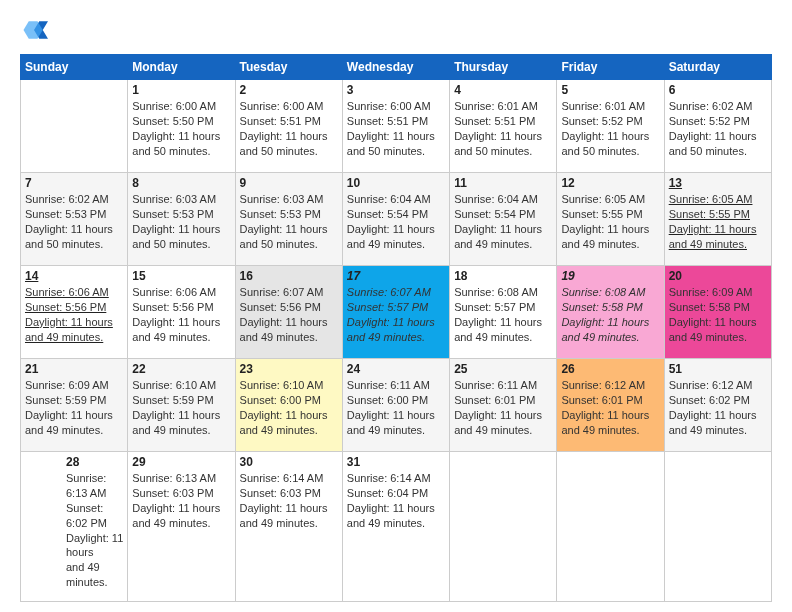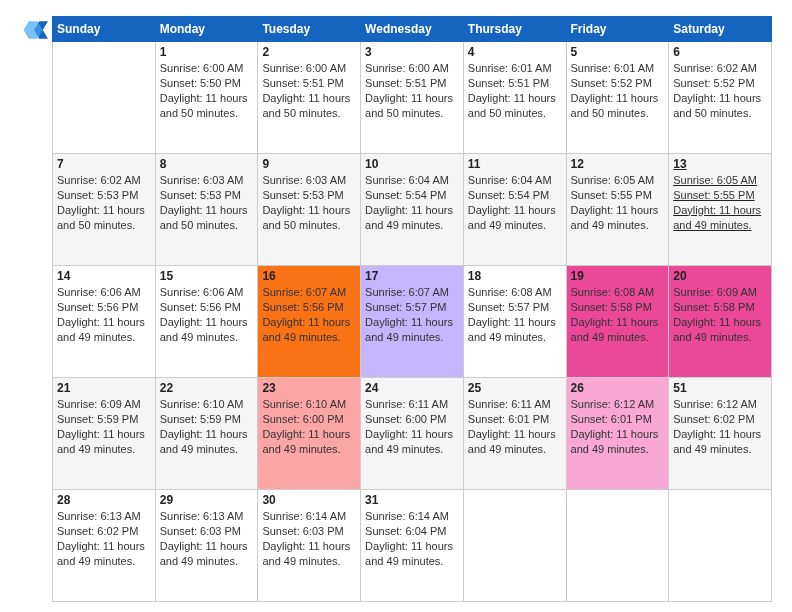--- a/index.html
+++ b/index.html
@@ -8,21 +8,21 @@
       height: 612px;
       font-family: Arial, sans-serif;
       background: #fff;
       overflow: hidden;
     }
     .page {
       width: 792px;
       height: 612px;
       padding: 16px 20px 10px 20px;
       display: flex;
-      flex-direction: row;
+      flex-direction: column;
     }
     .header {
       display: flex;
       justify-content: space-between;
       align-items: flex-start;
       margin-bottom: 10px;
     }
     .logo {
       display: flex;
       align-items: center;
@@ -213,56 +213,56 @@
           </td>
           <td style="background: rgb(245, 245, 245); text-decoration: underline;">
             <div class="day-num">13</div>
             <div class="day-info" style="white-space: pre-line;">Sunrise: 6:05 AM
 Sunset: 5:55 PM
 Daylight: 11 hours
 and 49 minutes.</div>
           </td>
         </tr>
         <tr style="background: rgb(255, 255, 255);">
-          <td style="background: rgb(255, 255, 255);">
+          <td style="background: rgb(255, 255, 255); text-decoration: underline;">
             <div class="day-num">14</div>
             <div class="day-info" style="white-space: pre-line;">Sunrise: 6:06 AM
 Sunset: 5:56 PM
 Daylight: 11 hours
 and 49 minutes.</div>
           </td>
           <td style="background: rgb(255, 255, 255);">
             <div class="day-num">15</div>
             <div class="day-info" style="white-space: pre-line;">Sunrise: 6:06 AM
 Sunset: 5:56 PM
 Daylight: 11 hours
 and 49 minutes.</div>
           </td>
-          <td style="background: #f97316;">
+          <td style="background: #e5e5e5;">
             <div class="day-num">16</div>
             <div class="day-info" style="white-space: pre-line;">Sunrise: 6:07 AM
 Sunset: 5:56 PM
 Daylight: 11 hours
 and 49 minutes.</div>
           </td>
-          <td style="background: #c4b5fd;">
+          <td style="background: #0ea5e9; font-style: italic;">
             <div class="day-num">17</div>
             <div class="day-info" style="white-space: pre-line;">Sunrise: 6:07 AM
 Sunset: 5:57 PM
 Daylight: 11 hours
 and 49 minutes.</div>
           </td>
           <td style="background: rgb(255, 255, 255);">
             <div class="day-num">18</div>
             <div class="day-info" style="white-space: pre-line;">Sunrise: 6:08 AM
 Sunset: 5:57 PM
 Daylight: 11 hours
 and 49 minutes.</div>
           </td>
-          <td style="background: #ec4899;">
+          <td style="background: #f9a8d4; font-style: italic;">
             <div class="day-num">19</div>
             <div class="day-info" style="white-space: pre-line;">Sunrise: 6:08 AM
 Sunset: 5:58 PM
 Daylight: 11 hours
 and 49 minutes.</div>
           </td>
           <td style="background: #ec4899;">
             <div class="day-num">20</div>
             <div class="day-info" style="white-space: pre-line;">Sunrise: 6:09 AM
 Sunset: 5:58 PM
@@ -278,58 +278,58 @@
 Daylight: 11 hours
 and 49 minutes.</div>
           </td>
           <td style="background: rgb(245, 245, 245);">
             <div class="day-num">22</div>
             <div class="day-info" style="white-space: pre-line;">Sunrise: 6:10 AM
 Sunset: 5:59 PM
 Daylight: 11 hours
 and 49 minutes.</div>
           </td>
-          <td style="background: #fca5a5;">
+          <td style="background: #fef9c3;">
             <div class="day-num">23</div>
             <div class="day-info" style="white-space: pre-line;">Sunrise: 6:10 AM
 Sunset: 6:00 PM
 Daylight: 11 hours
 and 49 minutes.</div>
           </td>
           <td style="background: rgb(245, 245, 245); margin-left: 8px;">
             <div class="day-num">24</div>
             <div class="day-info" style="white-space: pre-line;">Sunrise: 6:11 AM
 Sunset: 6:00 PM
 Daylight: 11 hours
 and 49 minutes.</div>
           </td>
           <td style="background: rgb(245, 245, 245);">
             <div class="day-num">25</div>
             <div class="day-info" style="white-space: pre-line;">Sunrise: 6:11 AM
 Sunset: 6:01 PM
 Daylight: 11 hours
 and 49 minutes.</div>
           </td>
-          <td style="background: #f9a8d4;">
+          <td style="background: #fdba74;">
             <div class="day-num">26</div>
             <div class="day-info" style="white-space: pre-line;">Sunrise: 6:12 AM
 Sunset: 6:01 PM
 Daylight: 11 hours
 and 49 minutes.</div>
           </td>
           <td style="background: rgb(245, 245, 245);">
             <div class="day-num">51</div>
             <div class="day-info" style="white-space: pre-line;">Sunrise: 6:12 AM
 Sunset: 6:02 PM
 Daylight: 11 hours
 and 49 minutes.</div>
           </td>
         </tr>
         <tr style="background: rgb(255, 255, 255);">
-          <td style="background: rgb(255, 255, 255);">
+          <td style="background: rgb(255, 255, 255); padding-left: 45px;">
             <div class="day-num">28</div>
             <div class="day-info" style="white-space: pre-line;">Sunrise: 6:13 AM
 Sunset: 6:02 PM
 Daylight: 11 hours
 and 49 minutes.</div>
           </td>
           <td style="background: rgb(255, 255, 255);">
             <div class="day-num">29</div>
             <div class="day-info" style="white-space: pre-line;">Sunrise: 6:13 AM
 Sunset: 6:03 PM

